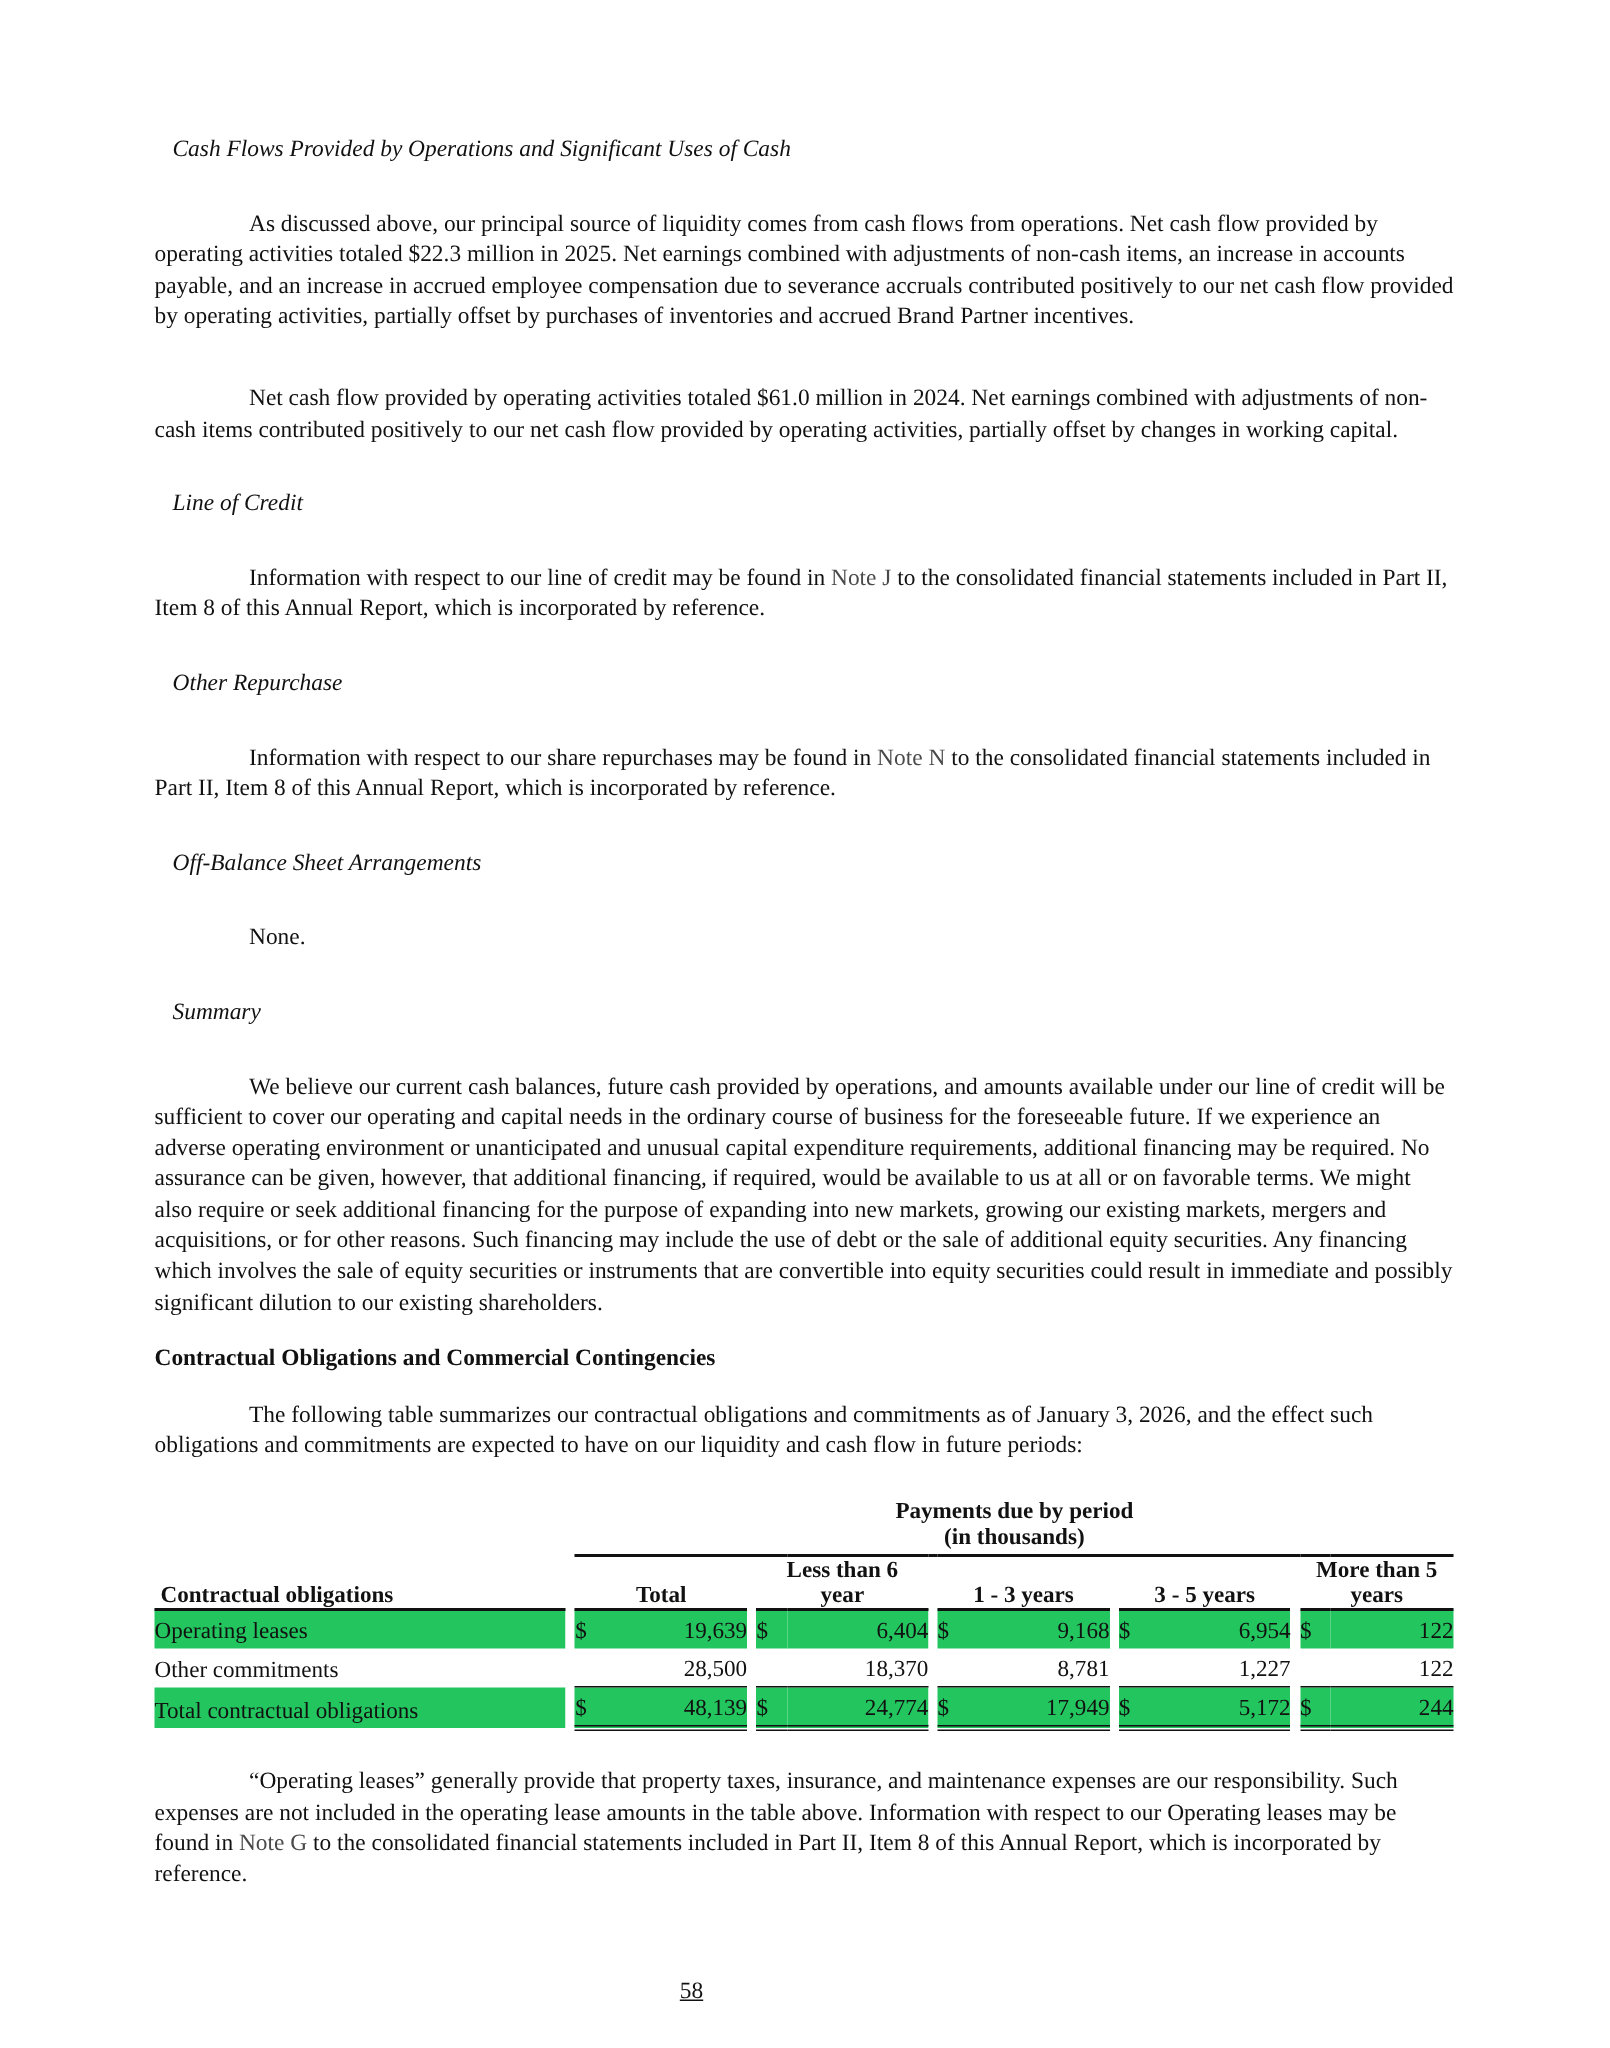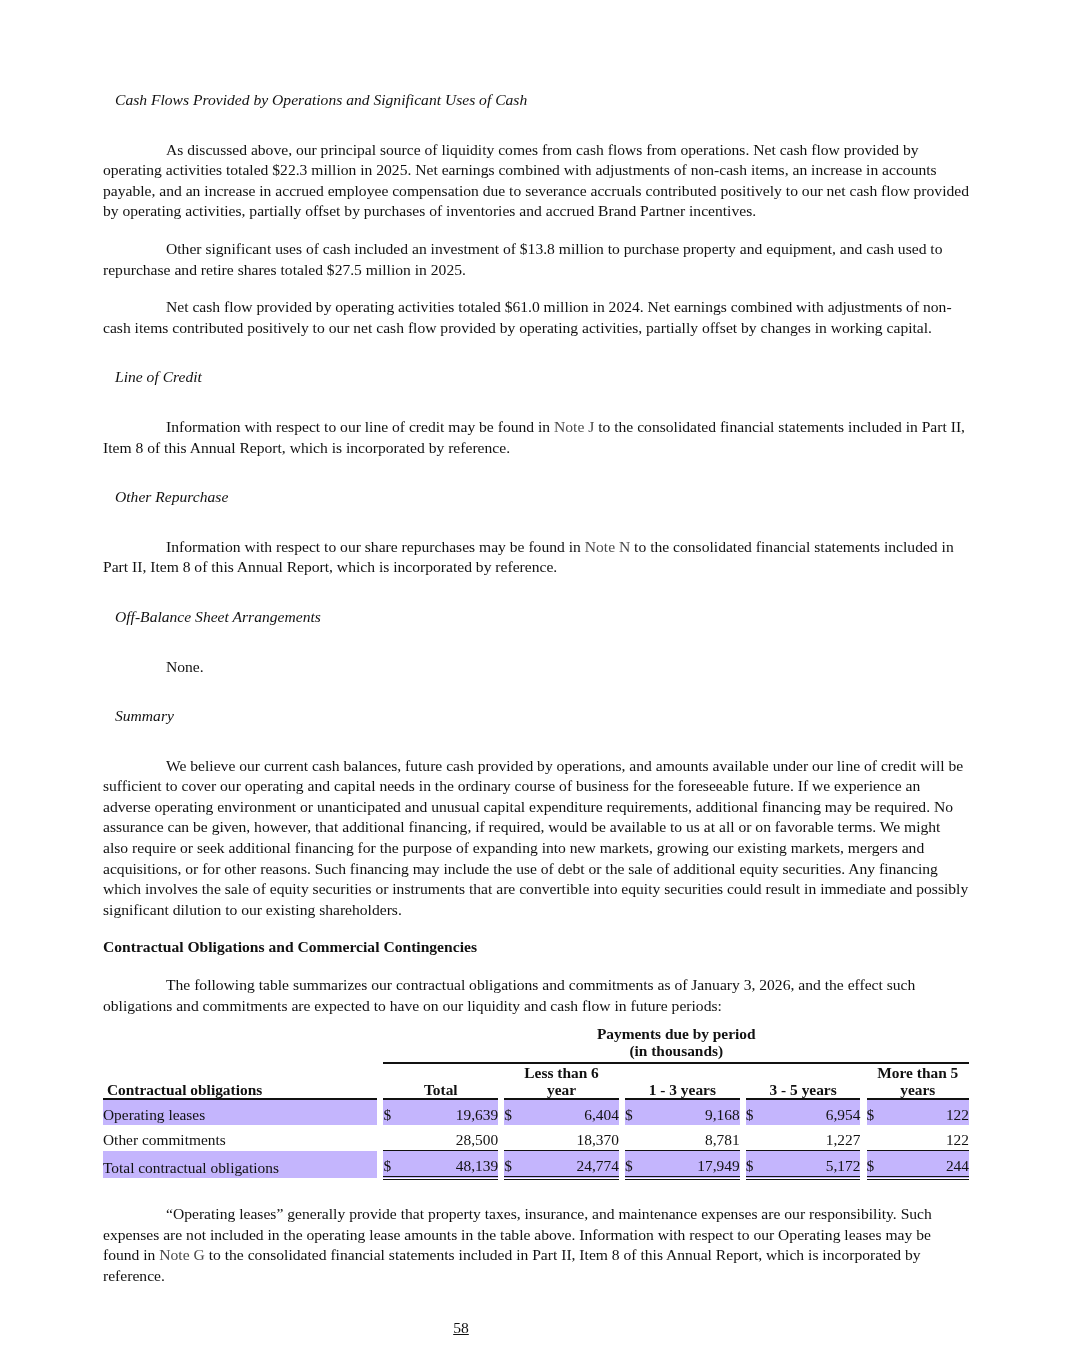--- a/index.html
+++ b/index.html
@@ -8,46 +8,45 @@
     font-family: "Liberation Serif", "DejaVu Serif", serif;
     color: #111111; font-size: 15.6px; line-height: 20.6px;
   }
   .page { position: absolute; left: 103px; top: 78px; width: 866px; }
   .h-italic { font-style: italic; margin: 12px; }
   .h-bold { font-weight: bold; margin: 0; }
   p.body { margin: 0; text-indent: 63px; }
   .gap { height: 17px; }
   .link { color: #4a4a4a; }
 
-  table.obl { border-collapse: collapse; width: 866px; font-size: 15.4px; margin-top: 9px; }
+  table.obl { border-collapse: collapse; width: 866px; font-size: 15.4px; margin-top: 24px; }
   table.obl td, table.obl th { padding: 0; height: 25px; vertical-align: bottom; }
   .ppd { text-align: center; font-weight: bold; line-height: 17px; }
   .colhead th { font-weight: bold; line-height: 17px; text-align: center; padding-bottom: 2px; }
   .colhead th.label { text-align: left; padding-left: 4px; }
   .colhead th.num { border-bottom: 2.5px solid #111; }
   .colhead th.labelcell { border-bottom: 2.5px solid #111; }
   .topline td.span { border-bottom: 2px solid #111; }
-  tr.shade td { background: #c4b5fd; }
+  tr.shade td { background: #22c55e; }
   td.lab { padding-left: 4px; text-align: left; }
   td.cur { width: 16px; padding-left: 4px; text-align: left; }
   td.amt { text-align: right; padding-right: 4px; }
   td.sep { width: 6px; background: #fff !important; }
   tr.total td.cur, tr.total td.amt { border-top: 1.5px solid #111; border-bottom: 4px double #111; }
   .pagenum { position: absolute; top: 1318px; left: 0; width: 922px; text-align: center; font-size: 15.6px; text-decoration: underline; }
 </style>
 </head>
 <body>
 
 <div class="page">
 
   <p class="h-italic">Cash Flows Provided by Operations and Significant Uses of Cash</p>
   <div class="gap"></div>
   <p class="body">As discussed above, our principal source of liquidity comes from cash flows from operations. Net cash flow provided by operating activities totaled $22.3 million in 2025. Net earnings combined with adjustments of non-cash items, an increase in accounts payable, and an increase in accrued employee compensation due to severance accruals contributed positively to our net cash flow provided by operating activities, partially offset by purchases of inventories and accrued Brand Partner incentives.</p>
   <div class="gap"></div>
-  <p class="body">Other significant uses of cash included an investment of $13.8 million to purchase property and equipment, and cash used to repurchase and retire shares totaled $27.5 million in 2025.</p>
   <div class="gap"></div>
   <p class="body">Net cash flow provided by operating activities totaled $61.0 million in 2024. Net earnings combined with adjustments of non-cash items contributed positively to our net cash flow provided by operating activities, partially offset by changes in working capital.</p>
   <div class="gap"></div>
 
   <p class="h-italic">Line of Credit</p>
   <div class="gap"></div>
   <p class="body"><span>Information with respect to our line of credit may be found in </span><span class="link">Note J</span><span> to the consolidated financial statements included in Part II, Item 8 of this Annual Report, which is incorporated by reference.</span></p>
   <div class="gap"></div>
 
   <p class="h-italic">Other Repurchase</p>

